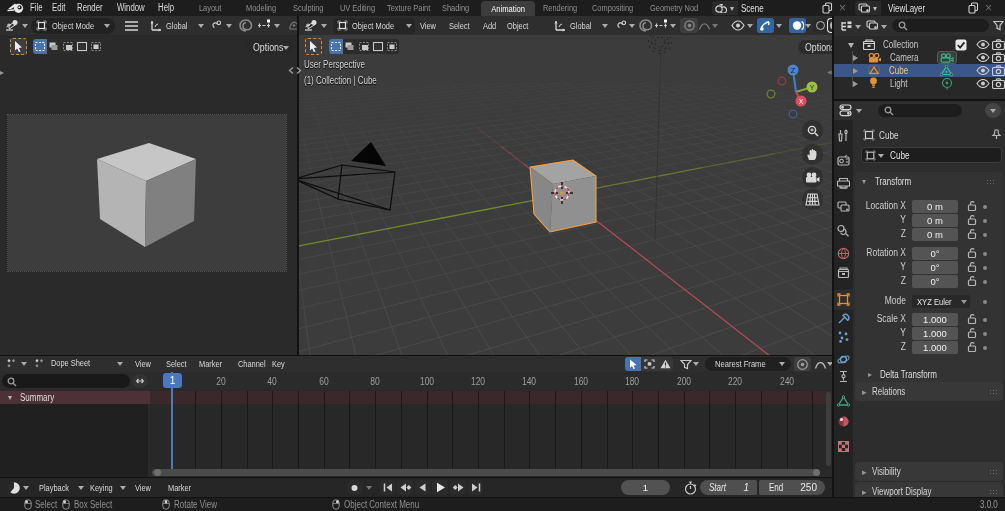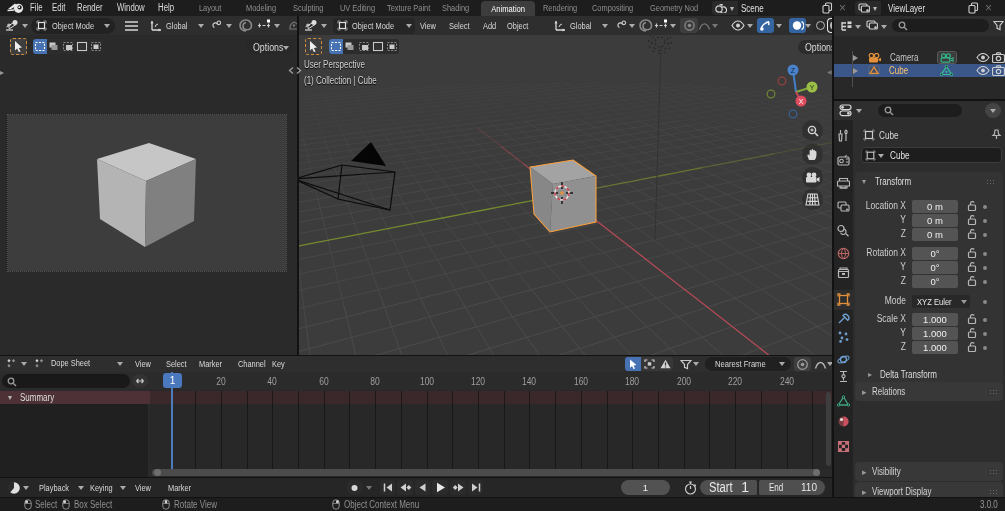--- a/index.html
+++ b/index.html
@@ -712,20 +712,41 @@
   <span class="chev abs" style="left:47px;top:9px;"></span>
   <div class="abs" style="left:58px;top:3px;width:97px;height:13px;background:#1d1d1d;border-radius:7px;"></div>
   <svg class="abs" style="left:64px;top:5px;" width="10" height="10" viewBox="0 0 10 10">
         <circle cx="4" cy="4" r="2.8" fill="none" stroke="#9a9a9a" stroke-width="1.3"></circle>
         <line x1="6.2" y1="6.2" x2="9" y2="9" stroke="#9a9a9a" stroke-width="1.4"></line>
       </svg>
   <svg class="abs" style="left:159px;top:4px;" width="11" height="11" viewBox="0 0 11 11">
         <path d="M1,1.5 h9 L7,5.5 v4 l-3,-1.2 v-2.8 Z" fill="none" stroke="#c9c9c9" stroke-width="1.2"></path>
       </svg>
 
+  <div class="orow" style="top:22px;"><span class="tri-d" style="margin-left:14px;"></span>
+    <svg style="margin-left:6px;vertical-align:-2px;" width="12" height="11" viewBox="0 0 12 11">
+          <rect x="0.5" y="2.5" width="11" height="8" rx="1" fill="none" stroke="#cfcfcf" stroke-width="1.2"></rect>
+          <path d="M0.5,4.5 h11 M3,2.5 V1 h6 v1.5" stroke="#cfcfcf" fill="none" stroke-width="1.2"></path>
+          <rect x="4.5" y="6" width="3" height="2" fill="#cfcfcf"></rect>
+        </svg>
+    <span class="nm" style="margin-left:5px;">Collection</span>
+    <svg class="abs" style="left:121px;top:1px;" width="12" height="12" viewBox="0 0 12 12">
+          <rect x="0.5" y="0.5" width="11" height="11" rx="2" fill="#e8e8e8"></rect>
+          <path d="M2.8,6 l2.3,2.6 L9.4,3.4" fill="none" stroke="#222" stroke-width="1.7"></path>
+        </svg>
+    <svg class="abs" style="left:142px;top:2px;" width="14" height="9" viewBox="0 0 14 9">
+          <path d="M1,4.5 C3,1.5 5,0.5 7,0.5 C9,0.5 11,1.5 13,4.5 C11,7.5 9,8.5 7,8.5 C5,8.5 3,7.5 1,4.5 Z" fill="none" stroke="#ccc" stroke-width="1.2"></path>
+          <circle cx="7" cy="4.5" r="2" fill="#ccc"></circle>
+        </svg>
+    <svg class="abs" style="left:158px;top:1px;" width="13" height="11" viewBox="0 0 13 11">
+          <rect x="0.5" y="2.5" width="12" height="8" rx="1.5" fill="none" stroke="#ccc" stroke-width="1.2"></rect>
+          <path d="M4,2.5 L5,0.8 h3 L9,2.5" fill="none" stroke="#ccc" stroke-width="1.2"></path>
+          <circle cx="6.5" cy="6.5" r="2.2" fill="none" stroke="#ccc" stroke-width="1.2"></circle>
+        </svg>
+  </div>
   <div class="orow" style="top:35px;"><span class="tri-r" style="margin-left:19px;"></span>
     <svg style="margin-left:7px;vertical-align:-2px;" width="13" height="10" viewBox="0 0 13 10">
           <circle cx="3.4" cy="2.6" r="2.2" fill="none" stroke="#e2903c" stroke-width="1.2"></circle>
           <circle cx="8.6" cy="2.6" r="2.2" fill="none" stroke="#e2903c" stroke-width="1.2"></circle>
           <rect x="1" y="4.6" width="9" height="5" rx="1" fill="#e2903c"></rect>
           <path d="M10.5,6 L13,4.8 v3.4 L10.5,7.5 Z" fill="#e2903c"></path>
         </svg>
     <span class="nm" style="margin-left:6px;">Camera</span>
     <div class="abs" style="left:103px;top:0px;width:20px;height:13px;background:#3c3c3c;border-radius:3px;border:1px solid #5a5a5a;"></div>
     <svg class="abs" style="left:106px;top:2px;" width="14" height="10" viewBox="0 0 14 10">
@@ -749,20 +770,41 @@
           <rect x="1" y="1" width="10" height="9" rx="1.5" fill="#4a4a4a" opacity="0.5" stroke="#888" stroke-width="0.8"></rect>
           <path d="M6,2.2 L10,8.3 H2 Z" fill="none" stroke="#e2903c" stroke-width="1.3"></path>
         </svg>
     <span class="nm" style="margin-left:6px;color:#ffc46b;">Cube</span>
     <svg class="abs" style="left:106px;top:1px;" width="13" height="12" viewBox="0 0 13 12">
           <path d="M6.5,1.5 L11.5,9.5 H1.5 Z" fill="none" stroke="#39c29a" stroke-width="1.2"></path>
           <circle cx="6.5" cy="1.5" r="1.3" fill="#282828" stroke="#39c29a" stroke-width="1"></circle>
           <circle cx="11.5" cy="9.5" r="1.3" fill="#282828" stroke="#39c29a" stroke-width="1"></circle>
           <circle cx="1.5" cy="9.5" r="1.3" fill="#282828" stroke="#39c29a" stroke-width="1"></circle>
           <circle cx="6.5" cy="6.8" r="1.1" fill="#39c29a"></circle>
+        </svg>
+    <svg class="abs" style="left:142px;top:2px;" width="14" height="9" viewBox="0 0 14 9">
+          <path d="M1,4.5 C3,1.5 5,0.5 7,0.5 C9,0.5 11,1.5 13,4.5 C11,7.5 9,8.5 7,8.5 C5,8.5 3,7.5 1,4.5 Z" fill="none" stroke="#ccc" stroke-width="1.2"></path>
+          <circle cx="7" cy="4.5" r="2" fill="#ccc"></circle>
+        </svg>
+    <svg class="abs" style="left:158px;top:1px;" width="13" height="11" viewBox="0 0 13 11">
+          <rect x="0.5" y="2.5" width="12" height="8" rx="1.5" fill="none" stroke="#ccc" stroke-width="1.2"></rect>
+          <path d="M4,2.5 L5,0.8 h3 L9,2.5" fill="none" stroke="#ccc" stroke-width="1.2"></path>
+          <circle cx="6.5" cy="6.5" r="2.2" fill="none" stroke="#ccc" stroke-width="1.2"></circle>
+        </svg>
+  </div>
+  <div class="orow" style="top:61px;"><span class="tri-r" style="margin-left:19px;"></span>
+    <svg style="margin-left:7px;vertical-align:-2px;" width="11" height="12" viewBox="0 0 11 12">
+          <circle cx="5.5" cy="4" r="3.4" fill="#e2903c"></circle>
+          <path d="M4,7.5 h3 l-0.4,2 h-2.2 Z M4.4,10 h2.2 v1 h-2.2 Z" fill="#e2903c"></path>
+        </svg>
+    <span class="nm" style="margin-left:8px;">Light</span>
+    <svg class="abs" style="left:107px;top:1px;" width="12" height="12" viewBox="0 0 12 12">
+          <circle cx="6" cy="5" r="4.5" fill="none" stroke="#2ca06c" stroke-width="1.2"></circle>
+          <circle cx="6" cy="5" r="1.4" fill="#2ca06c"></circle>
+          <line x1="6" y1="9.5" x2="6" y2="11.5" stroke="#2ca06c" stroke-width="1.2"></line>
         </svg>
     <svg class="abs" style="left:142px;top:2px;" width="14" height="9" viewBox="0 0 14 9">
           <path d="M1,4.5 C3,1.5 5,0.5 7,0.5 C9,0.5 11,1.5 13,4.5 C11,7.5 9,8.5 7,8.5 C5,8.5 3,7.5 1,4.5 Z" fill="none" stroke="#ccc" stroke-width="1.2"></path>
           <circle cx="7" cy="4.5" r="2" fill="#ccc"></circle>
         </svg>
     <svg class="abs" style="left:158px;top:1px;" width="13" height="11" viewBox="0 0 13 11">
           <rect x="0.5" y="2.5" width="12" height="8" rx="1.5" fill="none" stroke="#ccc" stroke-width="1.2"></rect>
           <path d="M4,2.5 L5,0.8 h3 L9,2.5" fill="none" stroke="#ccc" stroke-width="1.2"></path>
           <circle cx="6.5" cy="6.5" r="2.2" fill="none" stroke="#ccc" stroke-width="1.2"></circle>
         </svg>
@@ -1126,22 +1168,22 @@
   <svg class="abs" style="left:471px;top:5px;" width="10" height="9" viewBox="0 0 10 9">
           <path d="M1,0.5 L6.5,4.5 L1,8.5 Z" fill="#cfcfcf"></path>
           <path d="M8.5,0.5 v8" stroke="#cfcfcf" stroke-width="1.5"></path>
         </svg>
   </g>
   <div class="abs" style="left:621px;top:2px;width:49px;height:15px;background:#525252;border-radius:8px;color:#f2f2f2;font-size:9.5px;text-align:center;line-height:15px;">1</div>
   <svg class="abs" style="left:684px;top:3px;" width="13" height="14" viewBox="0 0 13 14">
         <circle cx="6.5" cy="8" r="5" fill="none" stroke="#c9c9c9" stroke-width="1.2"></circle>
         <path d="M6.5,5 V8 M5,1 h3 M6.5,1 v2 M10.5,3.5 l1.3,1.3" stroke="#c9c9c9" stroke-width="1.2"></path>
       </svg>
-  <div class="abs" style="left:700px;top:2px;width:57px;height:15px;background:#4f4f4f;border-radius:8px 2px 2px 8px;color:#e8e8e8;font-size:14px;line-height:15px;"><span class="sqz" style="margin-left:9px;">Start</span><span style="float:right;margin-right:8px;">1</span></div>
-  <div class="abs" style="left:759px;top:2px;width:66px;height:15px;background:#4f4f4f;border-radius:2px 8px 8px 2px;color:#e8e8e8;font-size:10px;line-height:15px;"><span class="sqz" style="margin-left:10px;">End</span><span style="float:right;margin-right:8px;">110</span></div>
+  <div class="abs" style="left:700px;top:2px;width:57px;height:15px;background:#4f4f4f;border-radius:8px 2px 2px 8px;color:#e8e8e8;font-size:10px;line-height:15px;font-style:italic;"><span class="sqz" style="margin-left:9px;">Start</span><span style="float:right;margin-right:8px;">1</span></div>
+  <div class="abs" style="left:759px;top:2px;width:66px;height:15px;background:#4f4f4f;border-radius:2px 8px 8px 2px;color:#e8e8e8;font-size:10px;line-height:15px;"><span class="sqz" style="margin-left:10px;">End</span><span style="float:right;margin-right:8px;">250</span></div>
 </div>
 
 <div class="abs" style="left:0;top:498px;width:1005px;height:13px;background:#1d1d1d;color:#8f8f8f;font-size:10px;" id="status">
   <svg class="abs" style="left:24px;top:1px;" width="8" height="11" viewBox="0 0 8 11">
         <rect x="0.8" y="0.8" width="6.4" height="9.4" rx="3" fill="none" stroke="#8f8f8f" stroke-width="1"></rect>
         <path d="M0.8,4.5 h6.4" stroke="#8f8f8f" stroke-width="0.8"></path>
         <rect x="1.2" y="1.2" width="2.8" height="3" rx="1.2" fill="#cfcfcf"></rect>
       </svg>
   <div class="abs" style="left:35px;top:0.5px;">Select</div>
   <svg class="abs" style="left:62px;top:1px;" width="8" height="11" viewBox="0 0 8 11">

